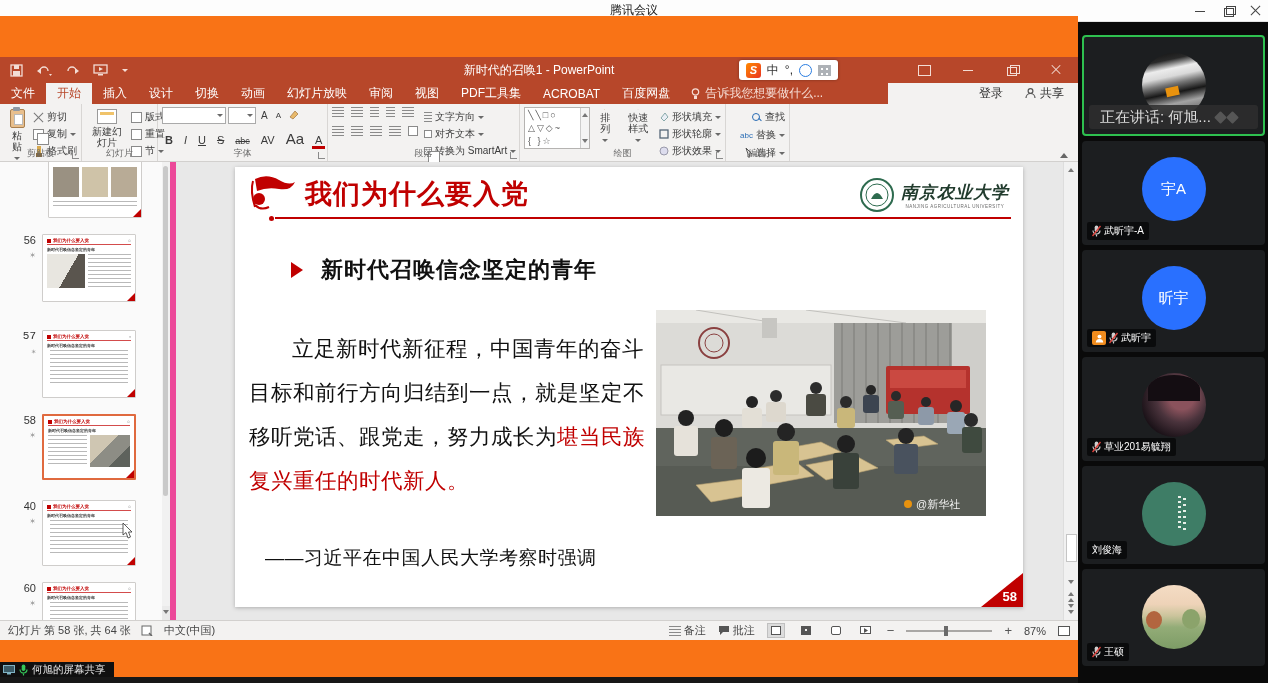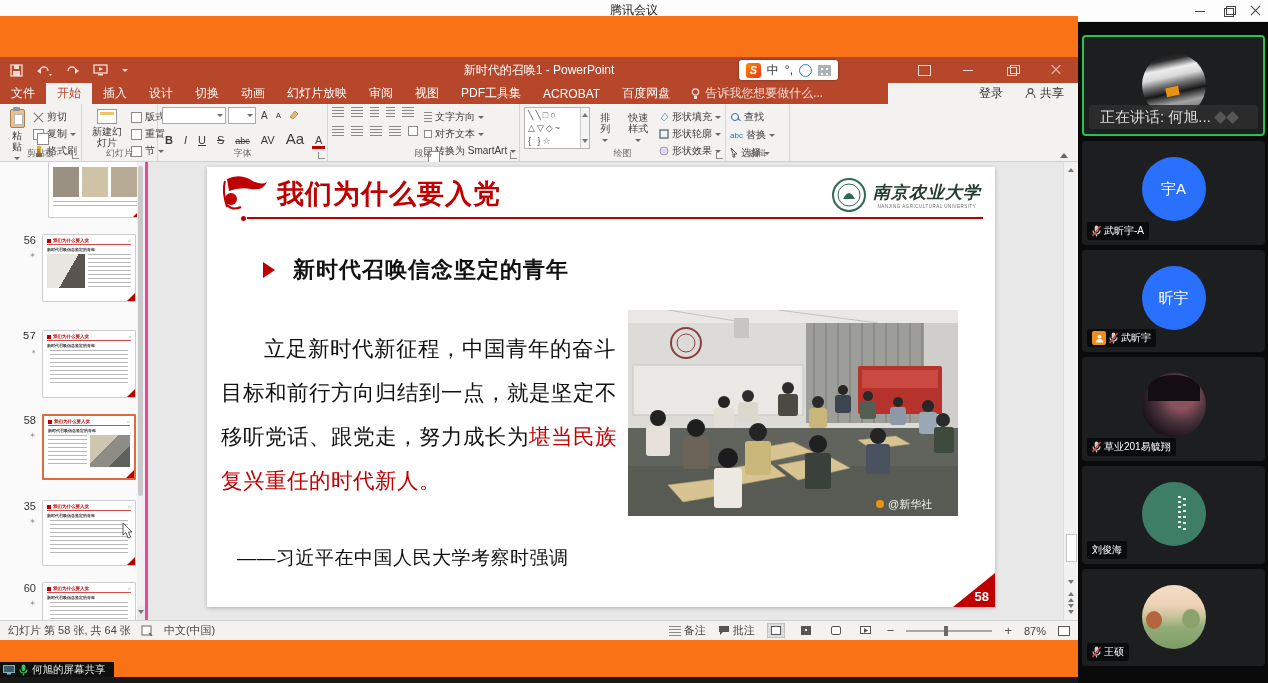--- a/index.html
+++ b/index.html
@@ -95,21 +95,21 @@
   .ic-find { width:11px; height:11px; position:relative; }
   .ic-find::before { content:""; position:absolute; left:1px; top:1px; width:6px; height:6px; border:1.4px solid #2a6db5; border-radius:50%; }
   .ic-find::after { content:""; position:absolute; left:7px; top:7px; width:4px; border-top:1.6px solid #2a6db5; transform:rotate(45deg); }
   .ic-baidu { width:24px; height:18px; position:relative; }
   .ic-baidu i { position:absolute; border-radius:50%; width:11px; height:11px; }
   .ribbon-collapse { position:absolute; right:10px; bottom:3px; width:0; height:0;
     border:4px solid transparent; border-bottom:5px solid #666; }
 
   
   .work { position:absolute; left:0; top:105px; width:100%; height:458px; display:flex; }
-  .thumbs { position:relative; width:148px; background:#fafafa; border-right:3px solid #ec4899; overflow:hidden; }
+  .thumbs { position:relative; width:176px; background:#fafafa; border-right:6px solid #ec4899; overflow:hidden; }
   .thumb-scroll { position:absolute; right:0; top:0; bottom:0; width:8px; background:#f1f1f1; }
   .thumb-scroll .bar { position:absolute; left:1px; width:5px; top:4px; height:330px; background:#c9c9c9; border-radius:3px; }
   .thumb-down { position:absolute; right:0; bottom:0; width:8px; height:14px; background:#eaeaea; display:flex; align-items:center; justify-content:center; }
   .trow { position:absolute; left:0; display:flex; }
   .tnum { width:42px; text-align:right; padding-right:6px; font-size:11px; color:#333; line-height:13px; }
   .tnum .star { display:block; font-size:8px; color:#a0a0a0; margin-top:2px; }
   .tbox { width:94px; background:#fff; border:1px solid #cfcdcb; border-radius:1px; position:relative; padding:3px 4px; overflow:hidden; }
   .tbox.selected { border:2px solid #e06a3f; }
   .th-head { display:flex; align-items:center; gap:2px; }
   .th-flag { width:4px; height:4px; background:#c00000; flex:none; }
@@ -462,21 +462,21 @@
                   <span>形状效果</span>
                   <span class="dd"></span>
                 </div>
             </div>
           </div>
           <div class="rlabel">绘图</div>
           <div class="launcher"></div>
         </div>
 
         <div class="rgroup" style="width:64px">
-          <div class="minicol" style="gap:4px;">
+          <div class="minicol" style="gap:4px;align-items:flex-end;">
             <div class="minibtn">
                 <span class="ic ic-find"></span>
                 <span>查找</span>
               </div>
             <div class="minibtn">
                 <span class="fbtn" style="font-size:8px;padding:0;color:#2a6db5">abc</span>
                 <span>替换</span>
                 <span class="dd"></span>
               </div>
             <div class="minibtn">
@@ -554,21 +554,21 @@
               <div class="th-bullet">新时代召唤信念坚定的青年</div>
               <div style="display:flex; gap:3px;">
                 <div class="th-lines" style="flex:1;height:32px;"></div>
                 <div class="photo-block" style="width:40px;height:32px;"></div>
               </div>
               <div class="th-corner"></div>
             </div>
           </div>
 
           <div class="trow" style="top:338px;">
-            <div class="tnum"><span>35</span><span class="star">✶</span></div>
+            <div class="tnum"><span>40</span><span class="star">✶</span></div>
             <div class="tbox" style="height:66px;">
               <div class="th-head">
                   <span class="th-flag"></span>
                   <span class="th-title">我们为什么要入党</span>
                   <span class="th-right">⊙</span>
                 </div>
               <div class="th-rule"></div>
               <div class="th-bullet">新时代召唤信念坚定的青年</div>
               <div class="th-lines" style="height:34px;margin:2px 3px 0 3px;"></div>
               <div class="th-corner"></div>

